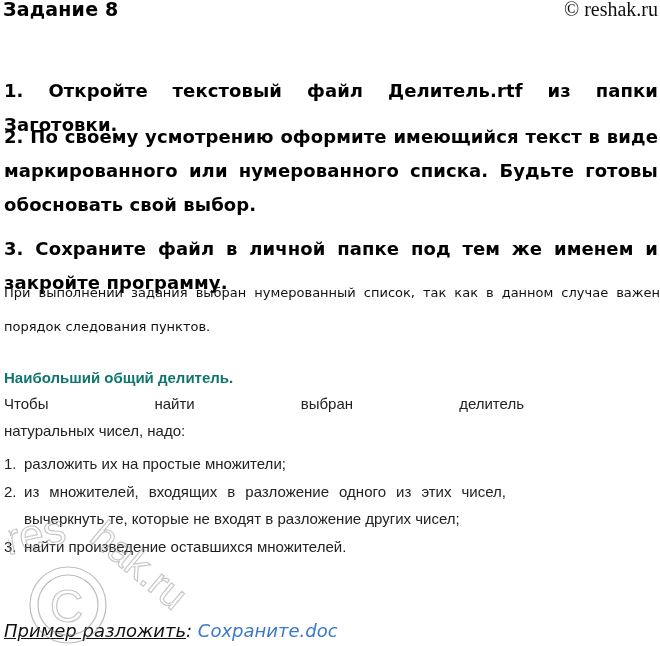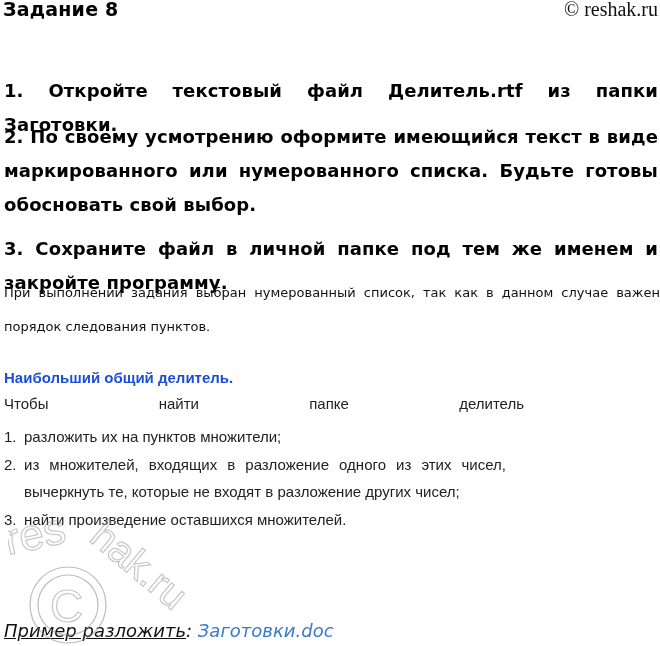--- a/index.html
+++ b/index.html
@@ -60,21 +60,21 @@
       left: 4px; top: 366px;
       width: 522px;
       font-family: "Liberation Sans", sans-serif;
       font-size: 15px;
       color: #222;
     }
     .doc-title {
       font-weight: bold;
       font-size: 15px;
       line-height: 24px;
-      color: #1d4ed8;
+      color: #0f766e;
     }
     .doc-para {
       line-height: 27px;
       text-align: justify;
       text-align-last: left;
       width: 520px;
     }
     .doc-para .line1 {
       display: flex;
       justify-content: space-between;
@@ -131,42 +131,43 @@
 <div class="abs step s3">3. Сохраните файл в личной папке под тем же именем и закройте программу.</div>
 
 <div class="abs answer">При выполнении задания выбран нумерованный список, так как в данном случае важен порядок следования пунктов.</div>
 
 <div class="abs doc">
   <div class="doc-title">Наибольший общий делитель.</div>
   <div class="doc-para">
     <div class="line1">
       <span>Чтобы</span>
       <span>найти</span>
-      <span>папке</span>
+      <span>выбран</span>
       <span>делитель</span>
     </div>
+    <div>натуральных чисел, надо:</div>
   </div>
   <ol class="doc-list">
     <li>
       <span class="num">1.</span>
-      <span class="txt">разложить их на пунктов множители;</span>
+      <span class="txt">разложить их на простые множители;</span>
     </li>
     <li>
       <span class="num">2.</span>
       <span class="txt">из множителей, входящих в разложение одного из этих чисел, вычеркнуть те, которые не входят в разложение других чисел;</span>
     </li>
     <li>
       <span class="num">3.</span>
       <span class="txt">найти произведение оставшихся множителей.</span>
     </li>
   </ol>
 </div>
 
 <div class="abs example">
-  <span class="label">Пример разложить</span><span>: </span><a class="link">Заготовки.doc</a>
+  <span class="label">Пример разложить</span><span>: </span><a class="link">Сохраните.doc</a>
 </div>
 
 <svg class="abs watermark" viewBox="0 0 200 150" xmlns="http://www.w3.org/2000/svg">
   <g fill="none" stroke="#888" stroke-width="1.2">
     <text x="0" y="55" font-family="Liberation Sans, sans-serif" font-size="44" fill="none" stroke="#999" transform="rotate(-12 0 55)">res</text>
     <text x="80" y="40" font-family="Liberation Sans, sans-serif" font-size="40" fill="none" stroke="#999" transform="rotate(40 80 40)">hak.ru</text>
     <circle cx="60" cy="105" r="38"></circle>
     <circle cx="60" cy="105" r="30"></circle>
     <text x="42" y="122" font-family="Liberation Sans, sans-serif" font-size="46" fill="none" stroke="#999">C</text>
   </g>

